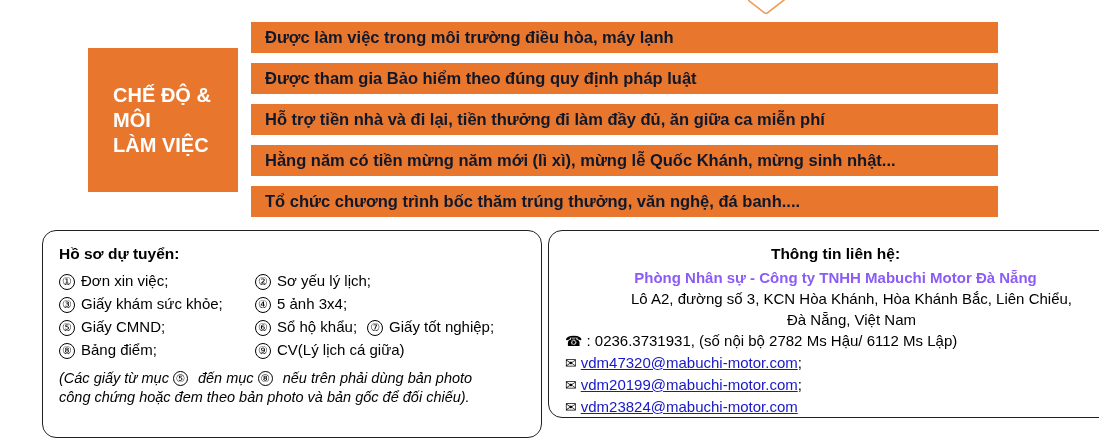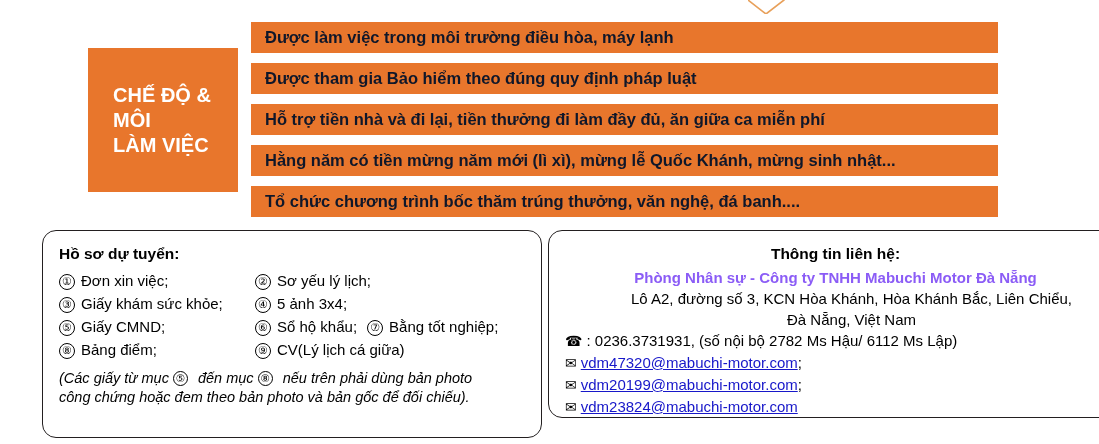--- a/index.html
+++ b/index.html
@@ -262,21 +262,21 @@
         <div class="docs-cell c1">
           <span class="num">⑤</span>
           <span>Giấy CMND;</span>
         </div>
         <div class="docs-cell c2" style="margin-right:10px;">
           <span class="num">⑥</span>
           <span>Sổ hộ khẩu;</span>
         </div>
         <div class="docs-cell c2">
           <span class="num">⑦</span>
-          <span>Bằng tốt nghiệp;</span>
+          <span>Giấy tốt nghiệp;</span>
         </div>
       </div>
 
       <div class="docs-row">
         <div class="docs-cell c1">
           <span class="num">⑧</span>
           <span>Bảng điểm;</span>
         </div>
         <div class="docs-cell c2">
           <span class="num">⑨</span>

